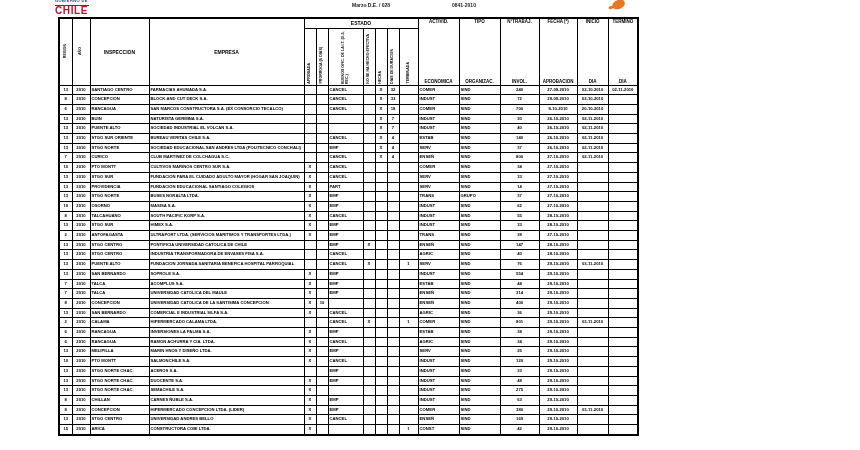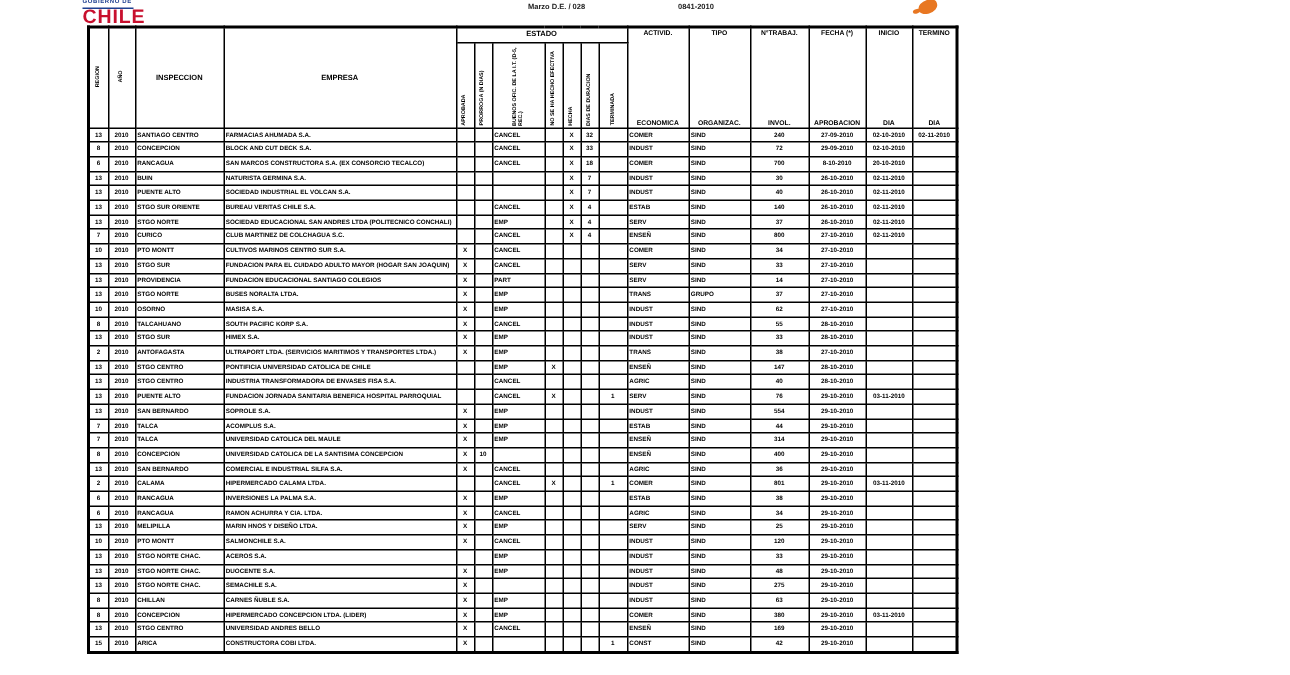--- a/index.html
+++ b/index.html
@@ -2,21 +2,21 @@
 <html><head>
 <meta charset="utf-8">
 <style>
   html,body{margin:0;padding:0;background:#fff;}
   #canvas{position:relative;width:860px;height:450px;background:#ffffff;overflow:hidden;
           font-family:"Liberation Sans",sans-serif;color:#000;}
 
   
   #logo{position:absolute;left:55px;top:-4px;width:40px;height:18px;line-height:9px;}
   #logo .gob{display:block;font-size:4px;color:#1f3f8f;font-weight:bold;letter-spacing:.4px;}
-  #logo .chile{display:block;font-size:13px;font-weight:bold;color:#c8102e;letter-spacing:.6px;
+  #logo .chile{display:block;font-size:10px;font-weight:bold;color:#c8102e;letter-spacing:.6px;
                border-top:1.5px solid #1f3f8f;width:34px;}
   .topline{position:absolute;top:2px;font-size:5px;font-weight:bold;color:#222;}
   #doc-ref{left:352px;}
   #doc-num{left:452px;}
   #blob{position:absolute;left:612px;top:0px;width:13px;height:9px;background:#e87722;
         border-radius:60% 40% 55% 45%;transform:rotate(-15deg);}
   #blob:after{content:"";position:absolute;left:-4px;top:4px;width:5px;height:3px;background:#e87722;border-radius:50%;}
 
   
   #tbl-wrap{position:absolute;left:58px;top:17px;}

